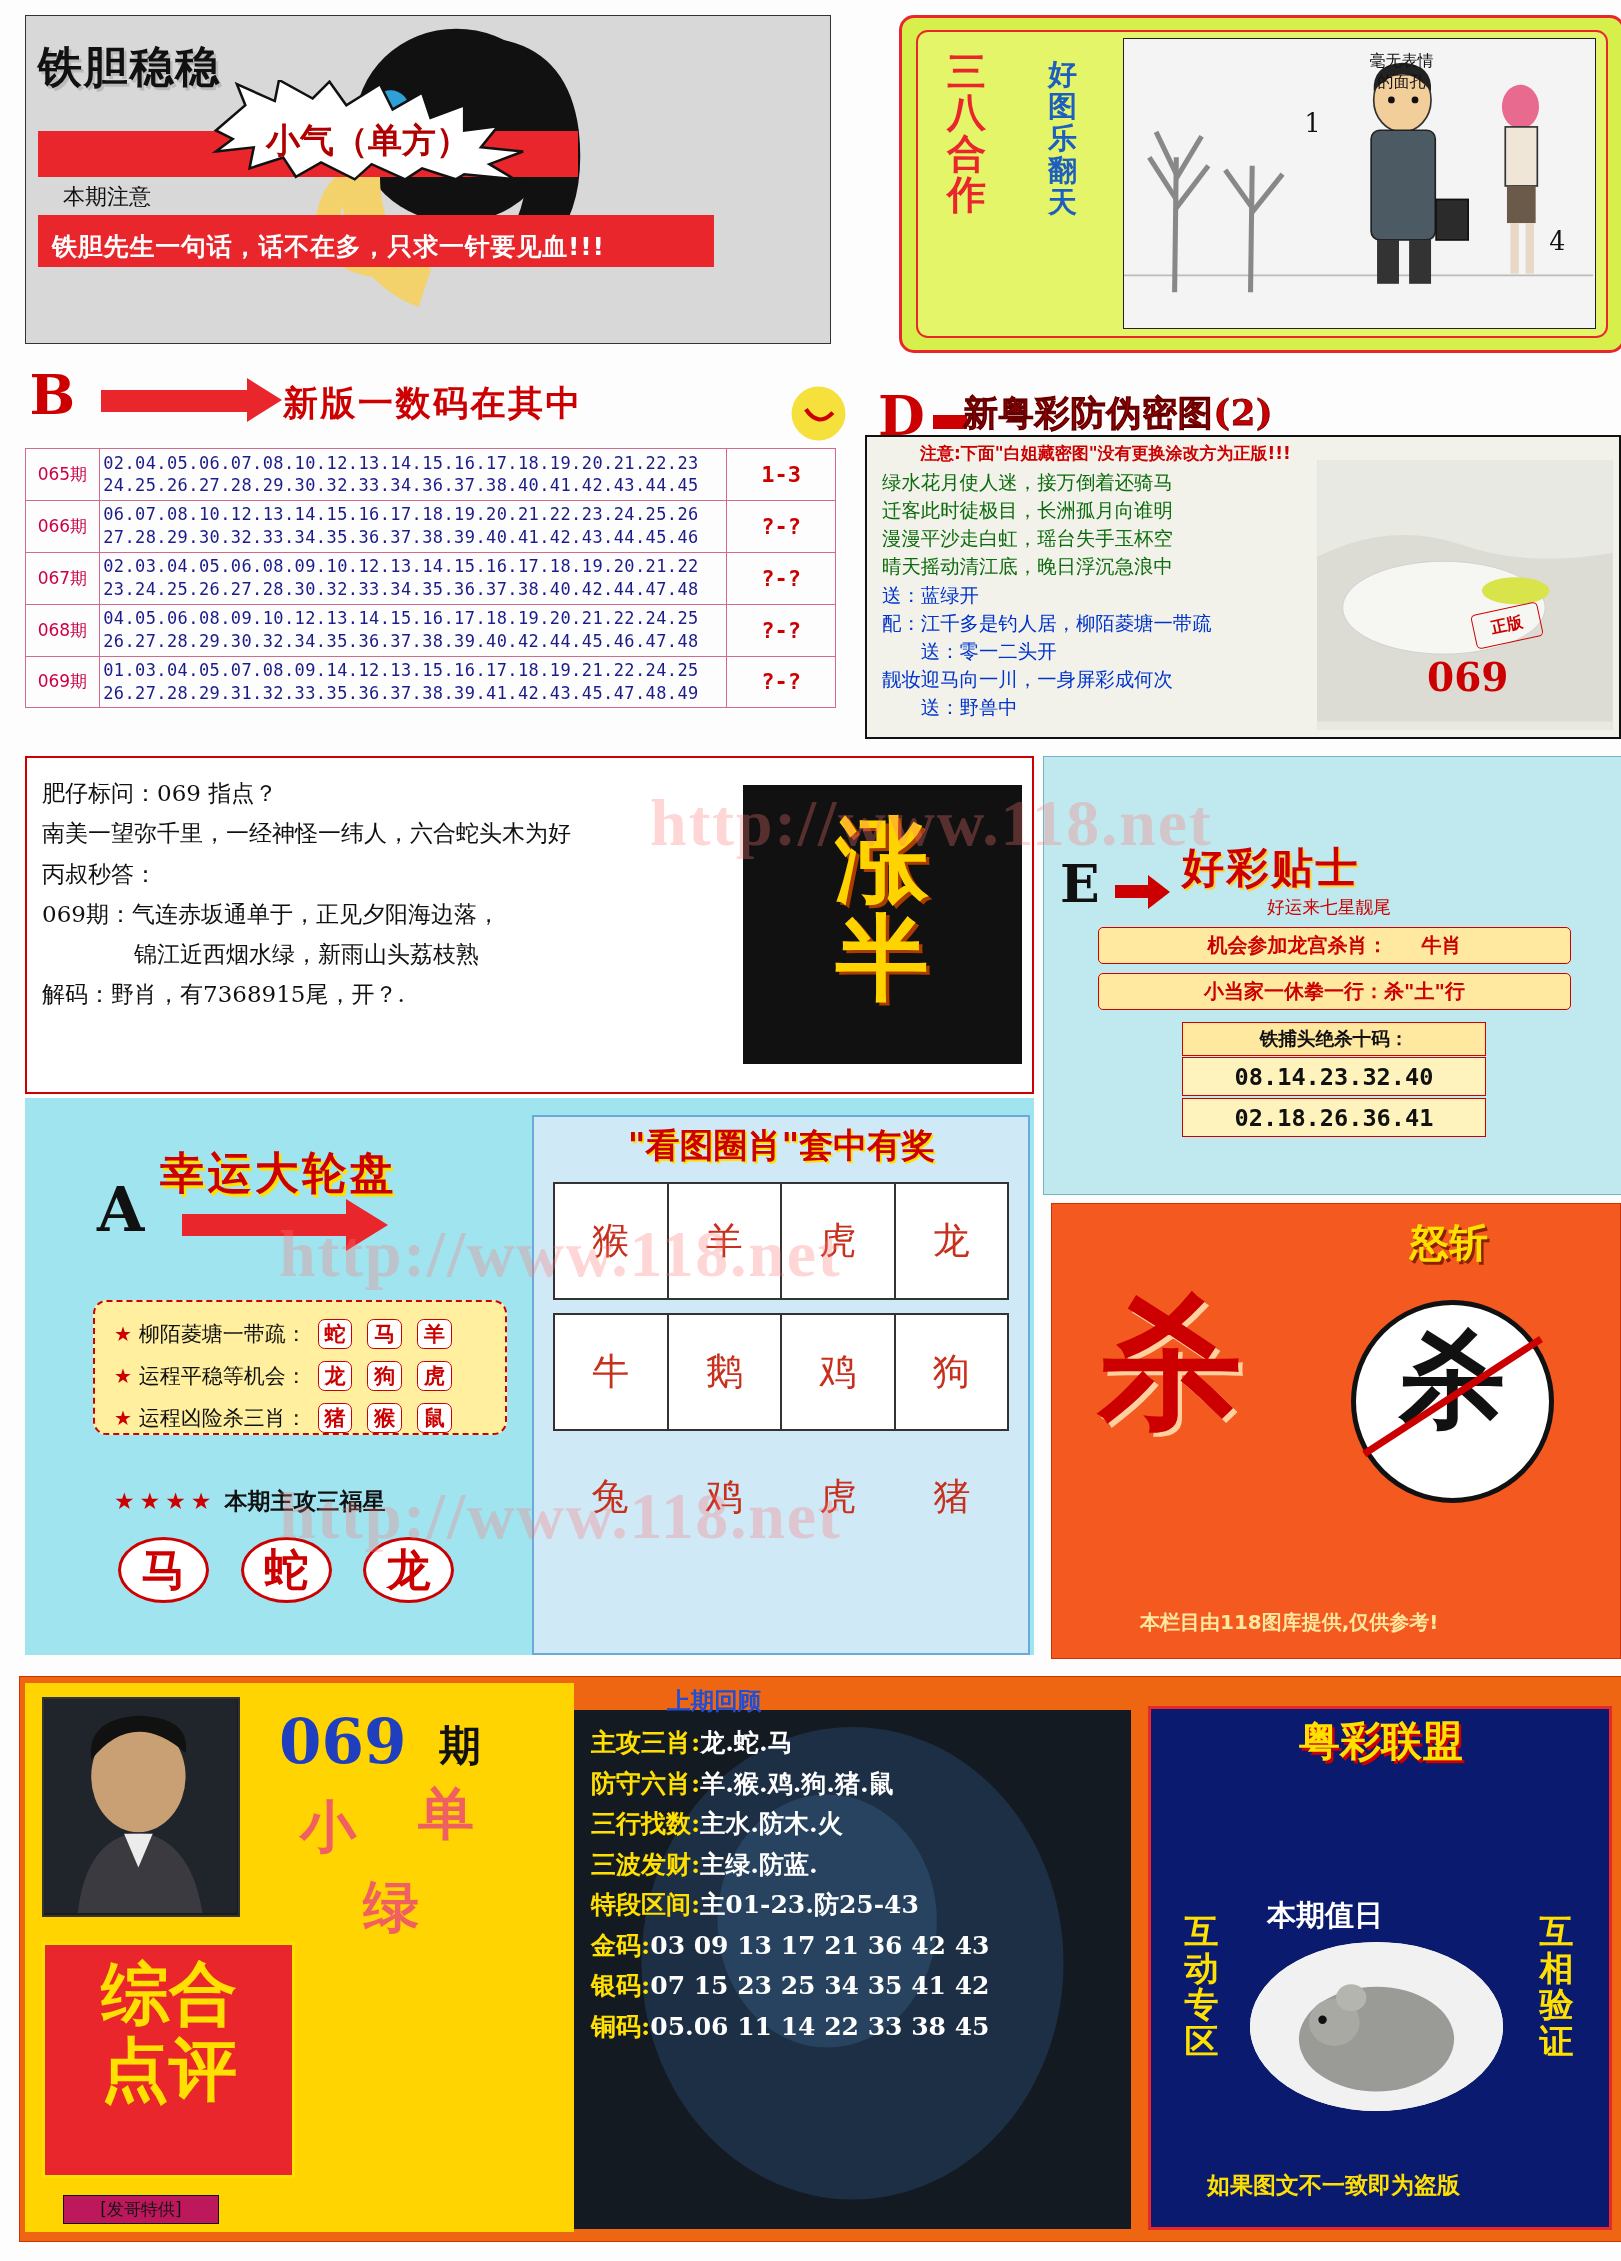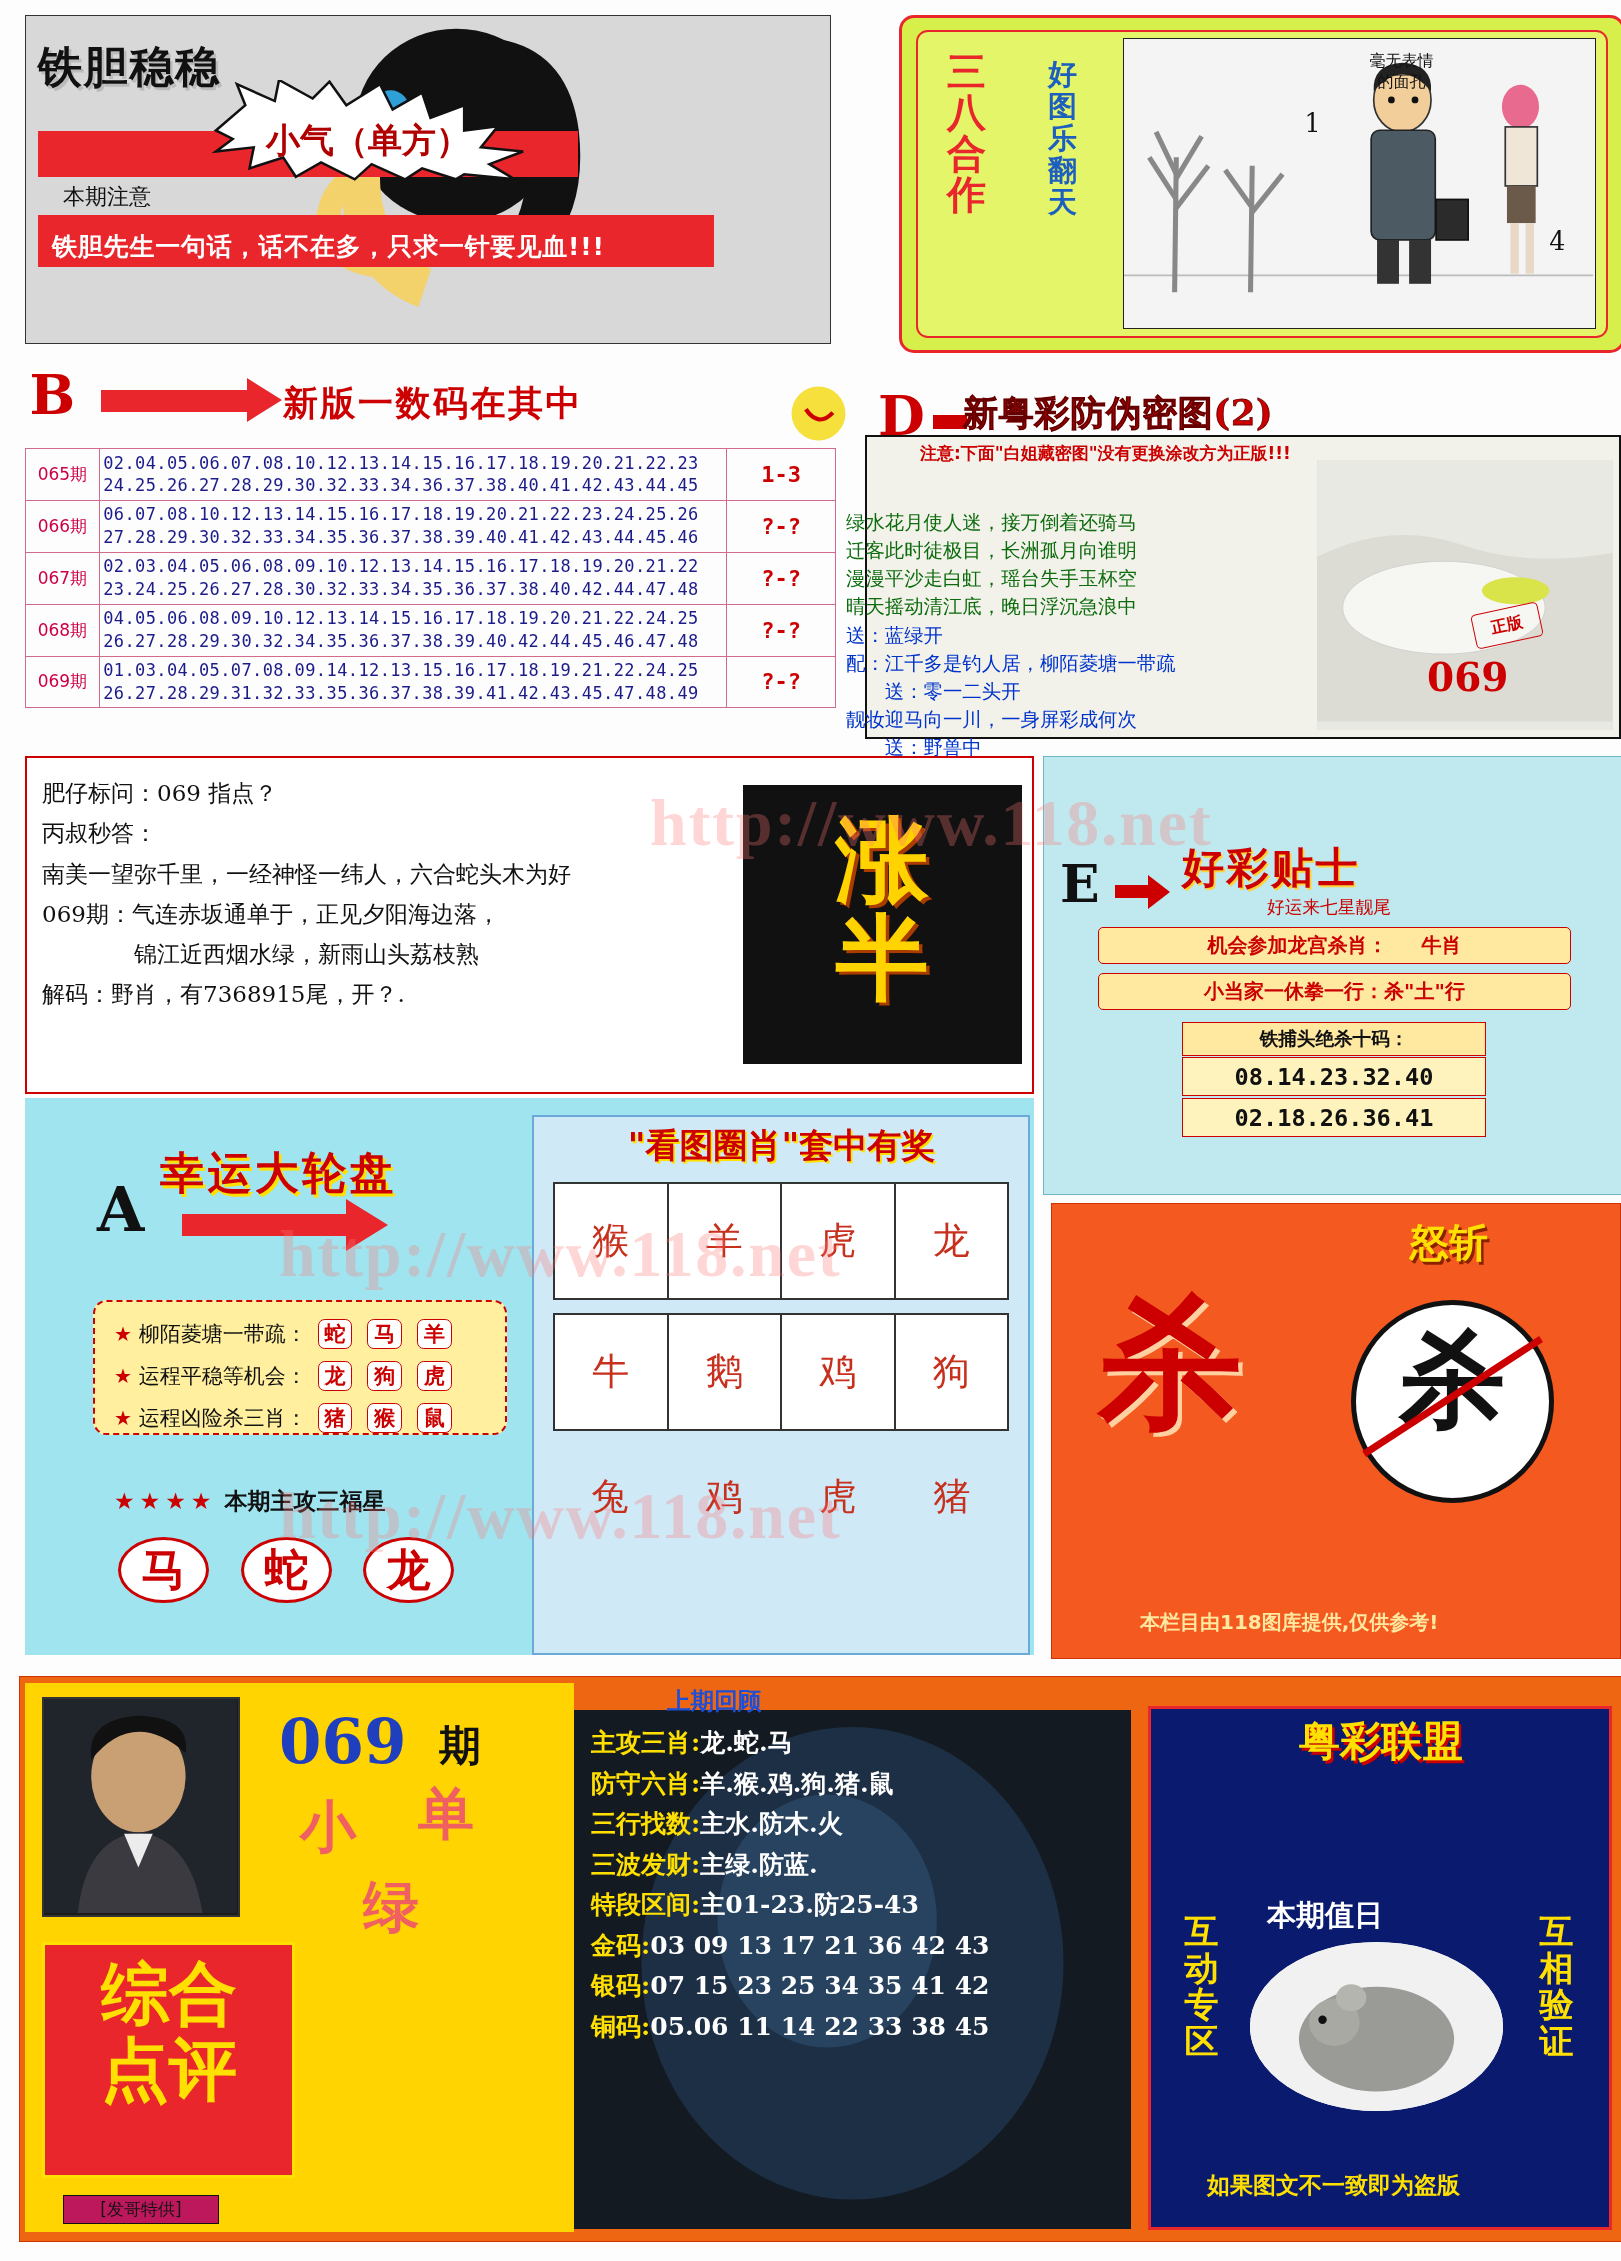--- a/index.html
+++ b/index.html
@@ -51,21 +51,21 @@
   #bTable td.res{width:101px;text-align:center;color:#cc0000;font-weight:bold;font-size:22px;}
   .faded td.nums{color:rgba(27,27,138,.45);}
 
   
   #dLetter{left:878px;top:384px;font-size:54px;font-weight:bold;color:#cc0000;font-family:"DejaVu Serif",serif;}
   #dArrow{left:933px;top:415px;width:34px;height:13.5px;background:#cc0000;}
   #dTitle{left:963px;top:390px;font-size:35px;font-weight:bold;color:#cc0000;font-family:"DejaVu Serif",serif;letter-spacing:0.8px;
     -webkit-text-stroke:0.8px #660000;}
   #dBox{left:865px;top:435px;width:756px;height:304px;background:#f2f2ea;border:2.5px solid #111;}
   #dNotice{left:920px;top:442px;font-size:17px;font-weight:bold;color:#cc0000;}
-  #dPoem{left:846px;top:469px;width:439px;font-size:19.4px;line-height:1.45;color:#0c6b0c;font-family:"DejaVu Serif",serif;margin-top:40px;}
+  #dPoem{left:882px;top:469px;width:439px;font-size:19.4px;line-height:1.45;color:#0c6b0c;font-family:"DejaVu Serif",serif;}
   #dPoem .sd{color:#0033cc;}
   #dHand{left:1317px;top:460px;width:296px;height:270px;background:#ddd;}
   #dNum{left:1427px;top:654px;font-size:39px;font-weight:bold;color:#cc0000;font-family:"DejaVu Serif",serif;}
   #dStamp{left:1473px;top:608px;width:68px;height:35px;border:1.7px solid #cc0000;border-radius:5px;color:#cc0000;font-size:16px;font-weight:bold;transform:rotate(-12deg);}
 
   
   #midBox{left:25px;top:756px;width:1009px;height:338px;background:#fff;border:2.5px solid #cc0000;}
   #midText{left:42px;top:773px;width:701px;font-size:23px;line-height:1.75;color:#111;font-family:"DejaVu Serif",serif;}
   #zhangImg{left:743px;top:785px;width:279px;height:279px;background:#111;}
   #zhangChar{left:764px;top:811px;width:236px;text-align:center;font-size:93px;font-weight:bold;color:#ffd300;font-family:"DejaVu Serif",serif;line-height:1.05;
@@ -277,22 +277,22 @@
       <ellipse cx="150" cy="175" rx="120" ry="55" fill="#f6f6f2" stroke="#ccc"></ellipse>
       <ellipse cx="235" cy="155" rx="40" ry="16" fill="#d9e34a"></ellipse>
     </svg>
   </div>
   <div class="abs" id="dNum">069</div>
   <div class="abs ctr" id="dStamp">正版</div>
 
   <div class="abs" id="midBox"></div>
   <div class="abs" id="midText">
     <div>肥仔标问：069 指点？</div>
+    <div>南美一望弥千里，一经神怪一纬人，六合蛇头木为好</div>
     <div>丙叔秒答：</div>
-    <div>南美一望弥千里，一经神怪一纬人，六合蛇头木为好</div>
     <div>069期：气连赤坂通单于，正见夕阳海边落，</div>
     <div>　　　　锦江近西烟水绿，新雨山头荔枝熟</div>
     <div>解码：野肖，有7368915尾，开？.</div>
   </div>
   <div class="abs" id="zhangImg"></div>
   <div class="abs" id="zhangChar">涨<br>半</div>
 
   <div class="abs" id="eBox"></div>
   <div class="abs" id="eLetter">E</div>
   <div class="abs" id="eArrowShaft"></div>

